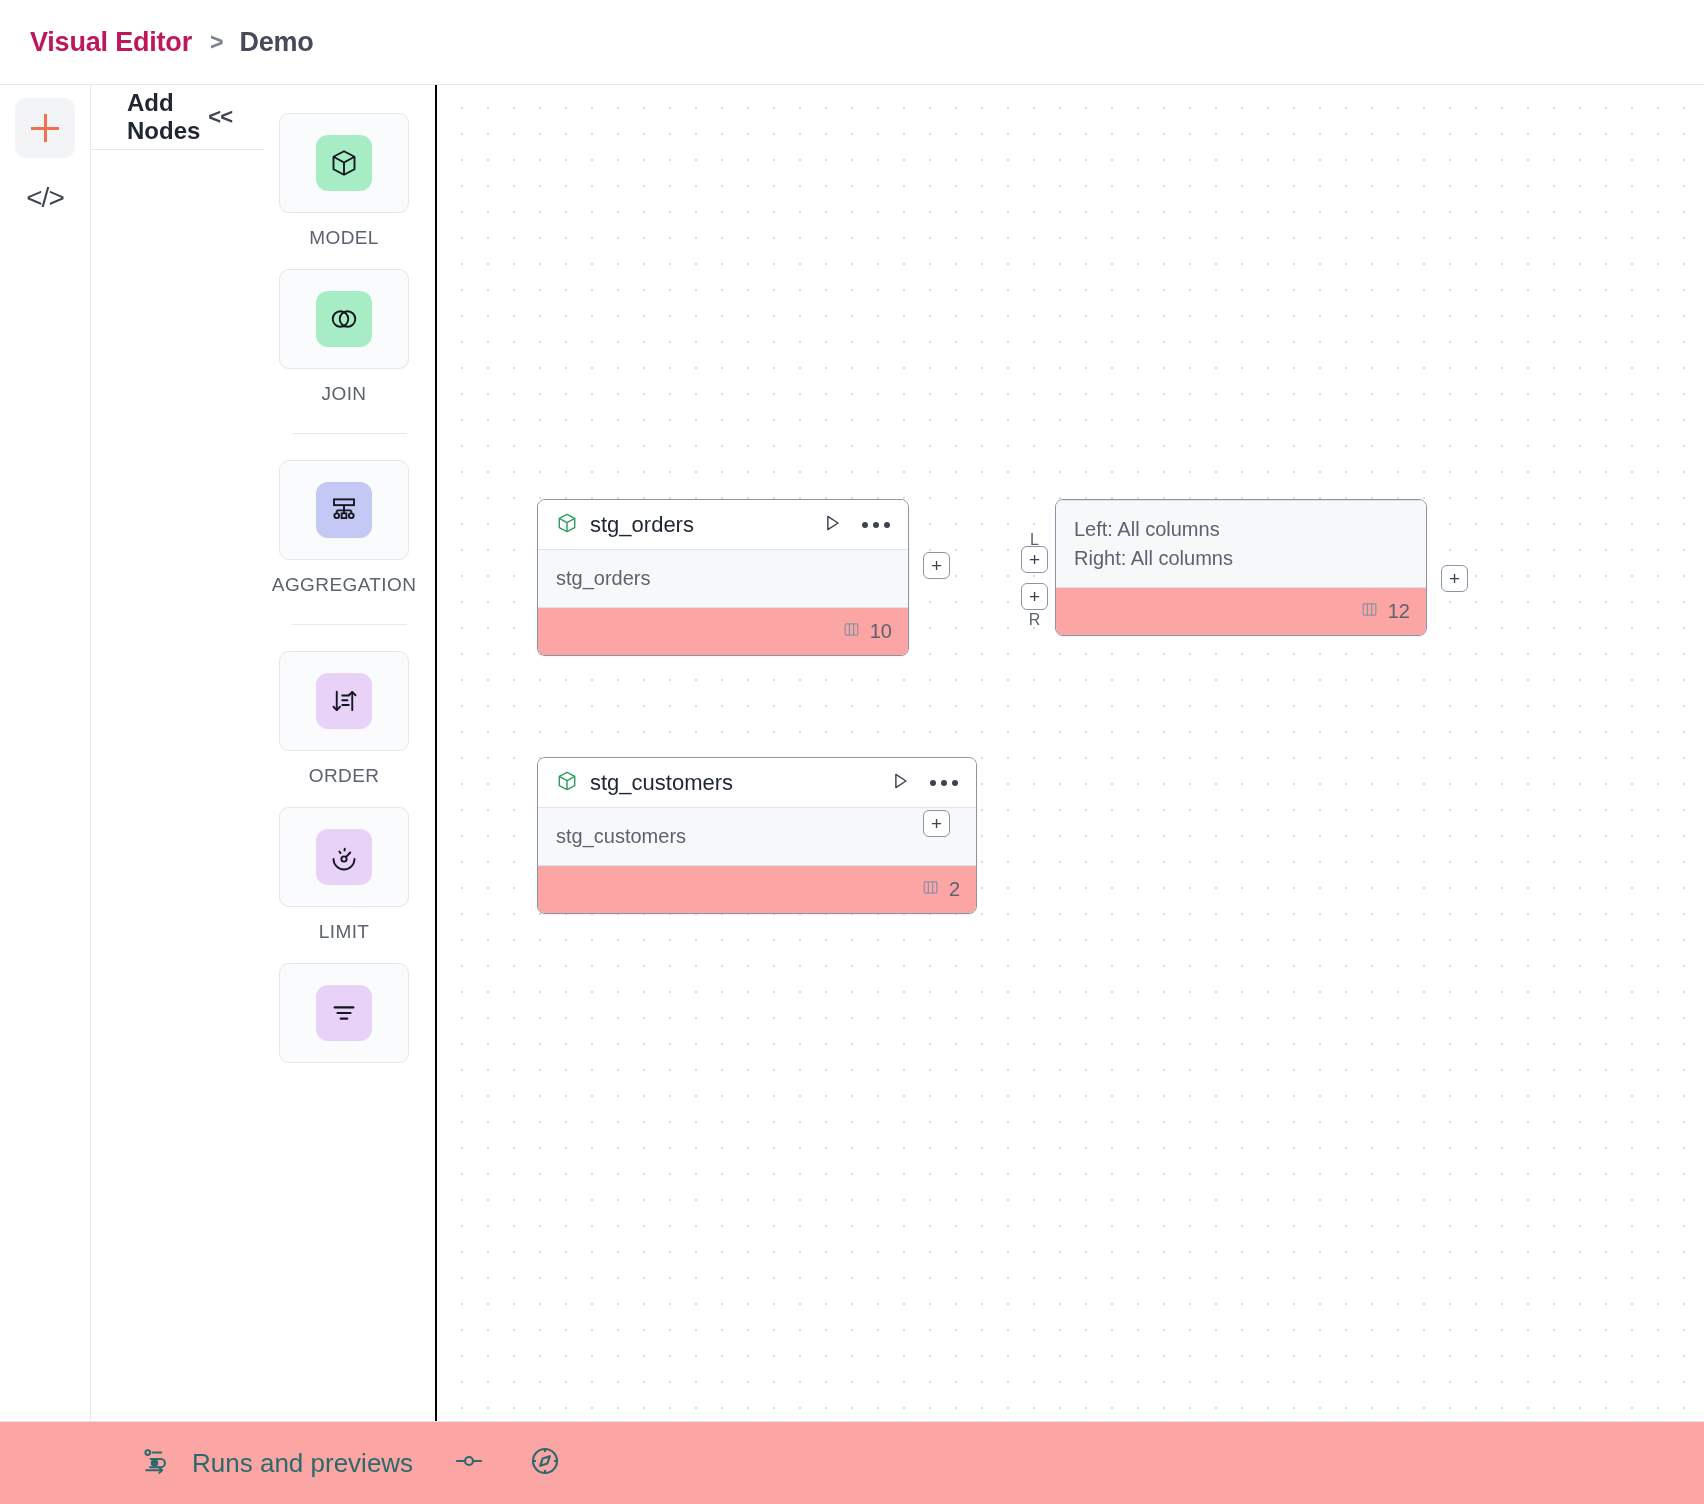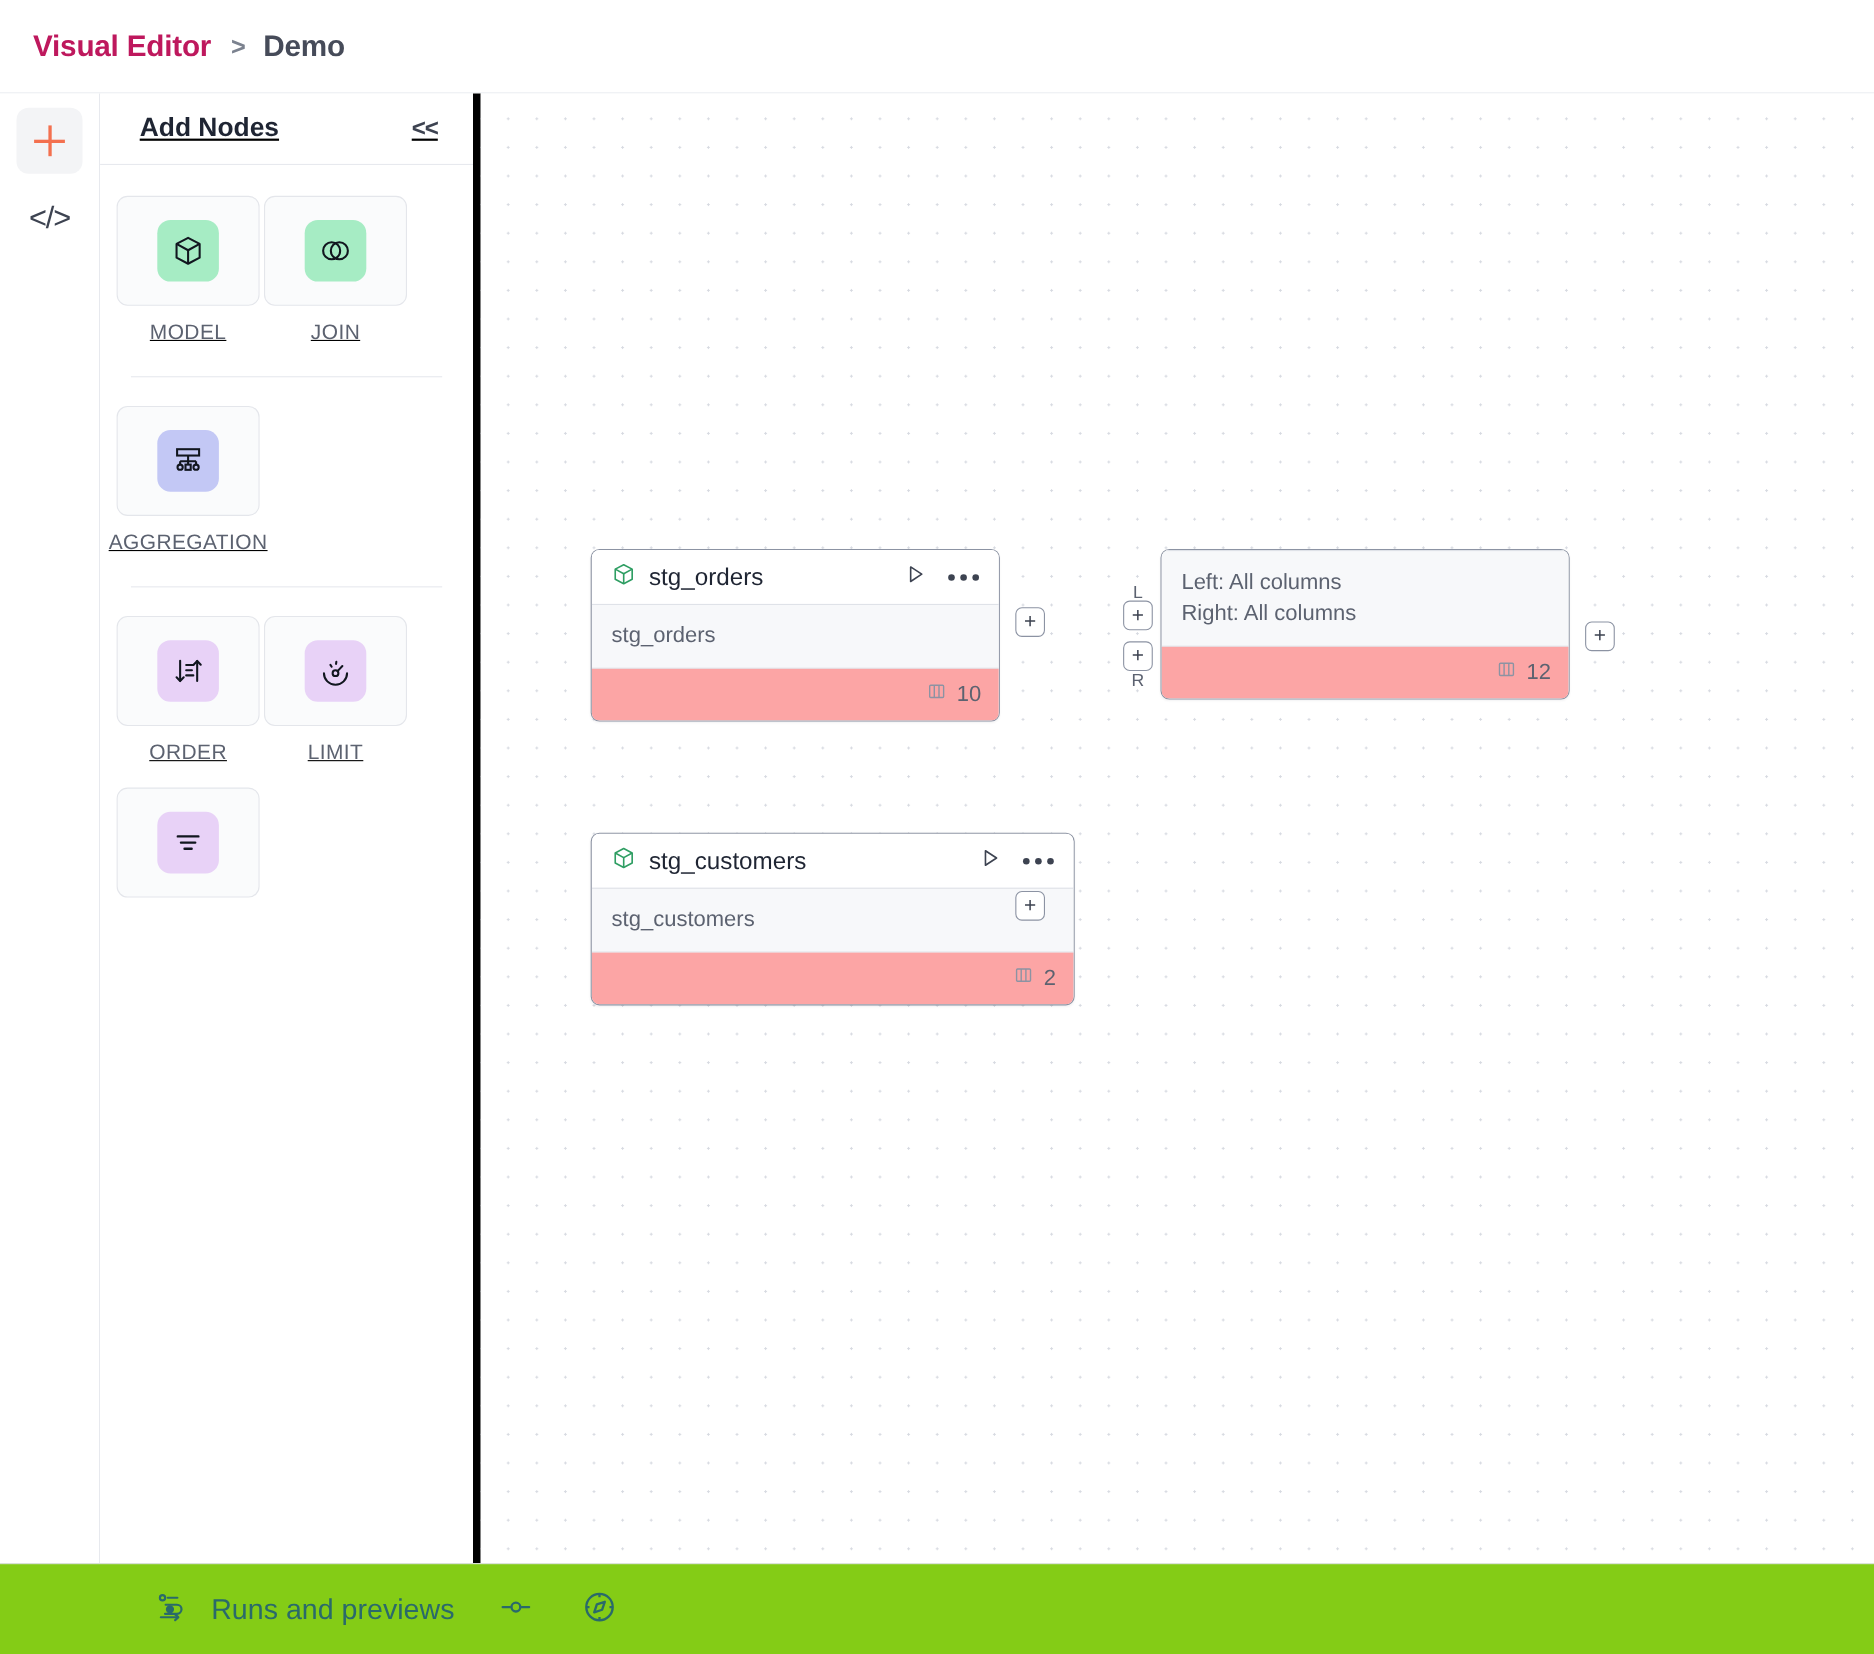--- a/index.html
+++ b/index.html
@@ -69,24 +69,23 @@
   .code-glyph {
     font-size: 28px; color: #3d4351;
     font-family: "Liberation Sans", sans-serif; font-weight: 500;
     letter-spacing: -1px;
   }
 
   
   .panel {
     width: 346px; flex: 0 0 346px;
     background: #ffffff;
-    border-right: 7px solid #000000;
-    display: flex; flex-direction: column;
+    border-right: 2px solid #000000;
+    display: flex; flex-direction: row;
     min-height: 0;
-    text-decoration: underline;
   }
   .panel-head {
     height: 65px; flex: 0 0 65px;
     display: flex; align-items: center; justify-content: space-between;
     padding: 0 24px 0 36px;
     border-bottom: 1px solid #e7e9ee;
   }
   .panel-title { font-size: 24px; font-weight: bold; color: #1f2533; }
   .collapse-btn {
     font-size: 22px; color: #3d4351; font-weight: 600;
@@ -452,21 +451,21 @@
         <span class="handle-tag" style="left:-34px; top:112px;">R</span>
 
         <div class="handle" style="left:386px; top:66px;">
           <span>+</span>
         </div>
       </div>
 
     </div>
   </div>
 
-  <div style="height:83px;flex:0 0 83px;background:#84cc16;border-top:1px solid #dfe2e8;display:flex;align-items:center;padding-left:91px;">
+  <div style="height:83px;flex:0 0 83px;background:#fca5a5;border-top:1px solid #dfe2e8;display:flex;align-items:center;padding-left:91px;">
     <div style="display:flex;align-items:center;gap:22px;padding-left:49px;">
       <span>
         <svg width="30" height="30" viewBox="0 0 24 24" fill="none" stroke="#2a6a6a" stroke-width="1.6" stroke-linecap="round" stroke-linejoin="round">
           <circle cx="6.2" cy="5.2" r="1.9"></circle>
             <path d="M10 5.2h7"></path>
           <path d="M8.5 10.3h8.2a3.3 3.3 0 0 1 0 6.6H8"></path>
           <circle cx="11.6" cy="13.6" r="2.2" fill="#2a6a6a"></circle>
           <path d="M5 19.4h12.4"></path>
             <path d="M15.4 17.3l2.3 2.1-2.3 2.1"></path>
         </svg>

